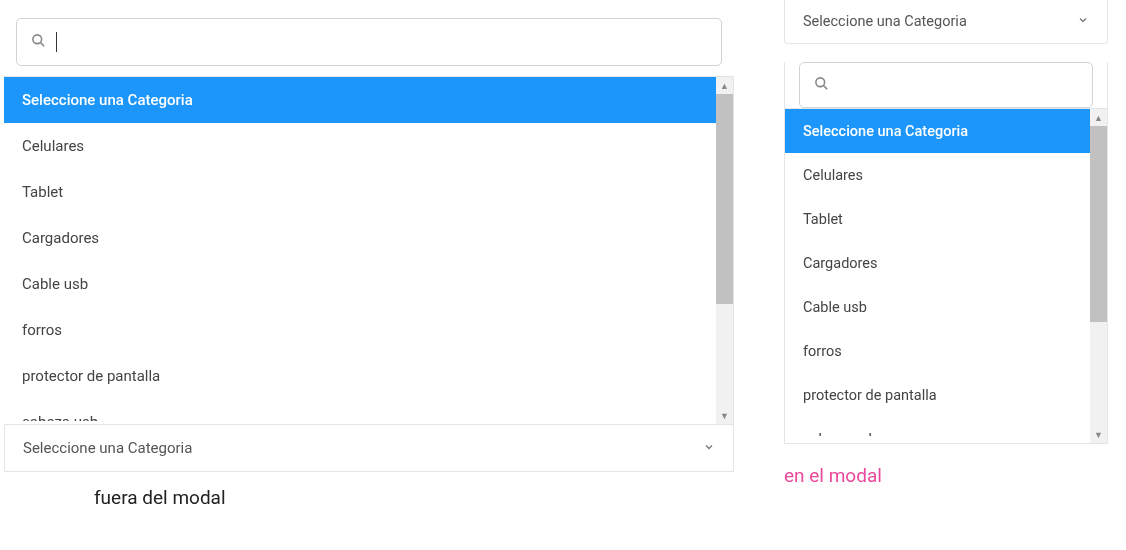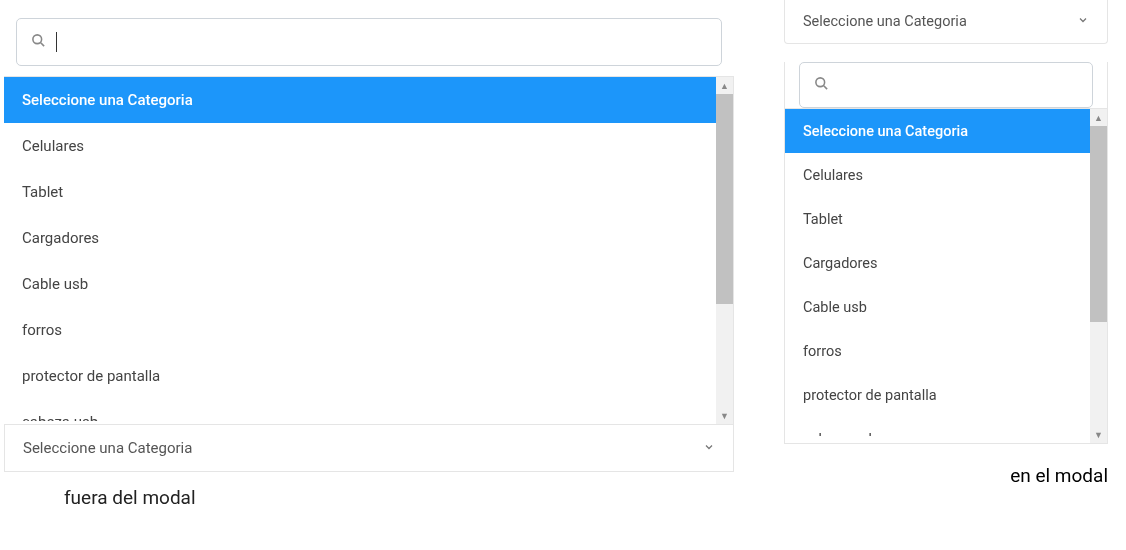--- a/index.html
+++ b/index.html
@@ -126,21 +126,21 @@
       justify-content: space-between;
       align-items: center;
       font-size: 15px;
       color: #555;
       cursor: pointer;
     }
 
     .caption-left {
       font-size: 19px;
       color: #222;
-      margin: 14px 0 0 60px;
+      margin: 14px 0 0 90px;
     }
 
     
     .right-panel {
       position: absolute;
       left: 784px;
       top: 0;
       width: 324px;
     }
 
@@ -229,23 +229,23 @@
       align-items: center;
       justify-content: center;
       color: #888;
       font-size: 9px;
     }
     .scrollbar-arrow-top-right { top: 0; }
     .scrollbar-arrow-bottom-right { bottom: 0; }
 
     .caption-right {
       font-size: 19px;
-      color: #000000;
+      color: #ec4899;
       margin-top: 20px;
-      text-align: right;
+      text-align: left;
     }
 
     .chevron-icon {
       color: #777;
     }
   </style>
 </head>
 <body>
 
 <div class="left-panel">

